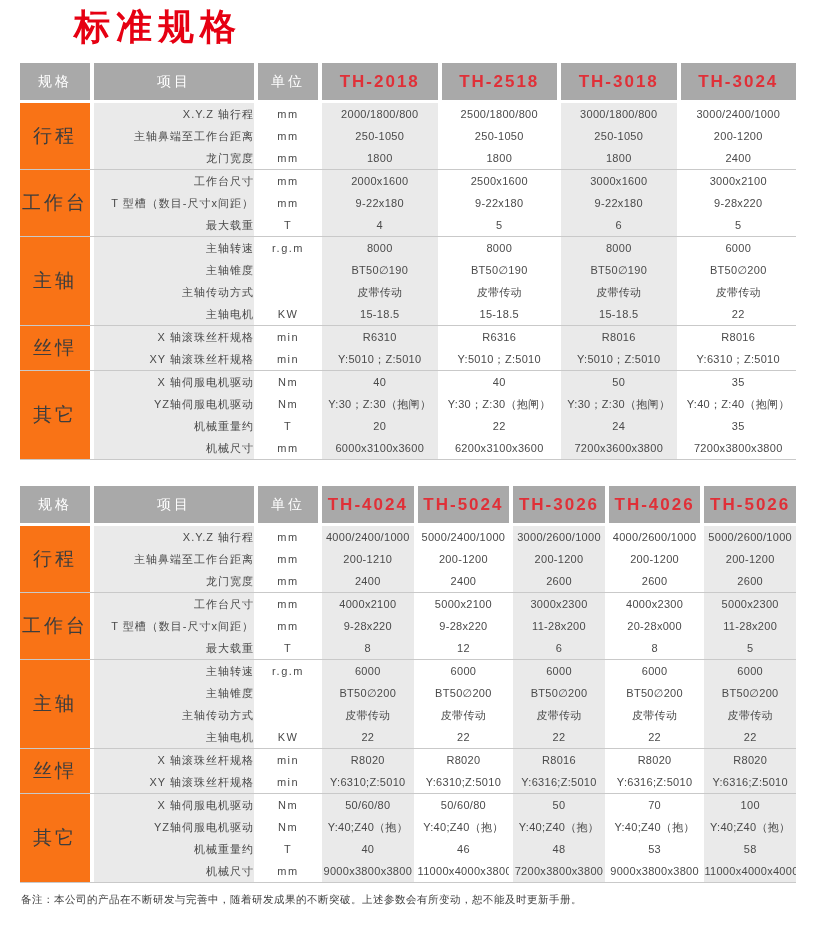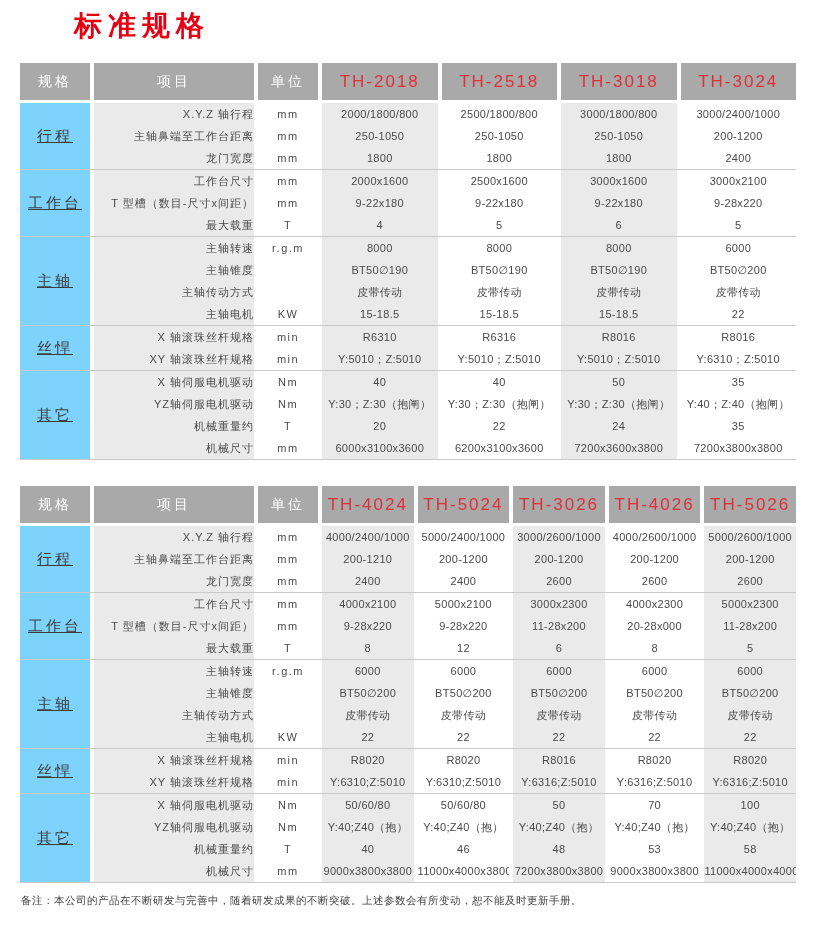--- a/index.html
+++ b/index.html
@@ -3,57 +3,57 @@
 <meta charset="utf-8">
 <style>
   html,body { margin:0; padding:0; background:#ffffff; }
   .page {
     position:relative; width:816px; height:934px; overflow:hidden;
     background:#ffffff; font-family:"Liberation Sans", sans-serif;
   }
   .titles { padding:8px 0 0 74px; }
   .title-cn {
     color:#e60012; font-family:"DejaVu Serif", serif; font-weight:bold;
-    font-size:28px; letter-spacing:6px; line-height:36px;
+    font-size:36px; letter-spacing:6px; line-height:36px;
   }
   .title-en {
     color:#2e2e2e; font-size:19px; font-weight:600; letter-spacing:4.5px;
     margin-top:1px; line-height:24px;
   }
   .spec-table { margin:0 20px; }
   .spec-table.first { margin-top:19px; }
   .spec-table.second { margin-top:26px; }
   .thead { display:grid; column-gap:4px; margin-bottom:3px; }
   .t1 .thead, .t1 .group { grid-template-columns:70px 160px 60px repeat(4,1fr); }
   .t2 .thead, .t2 .group { grid-template-columns:70px 160px 60px repeat(5,1fr); }
   .hcell {
     background:#a9a9a9; height:37px; line-height:37px; text-align:center;
     color:#ffffff; font-size:14px; letter-spacing:3px; white-space:nowrap; overflow:hidden;
   }
-  .hcell.model { color:#e03038; font-weight:normal; font-size:17px; letter-spacing:2px; }
+  .hcell.model { color:#e03038; font-weight:bold; font-size:17px; letter-spacing:2px; }
   .group {
     display:grid; column-gap:4px; grid-auto-rows:22px;
     border-bottom:1px solid #c9c9c9;
   }
   .gcell {
     grid-column:1; display:flex; align-items:center; justify-content:center;
-    background:#7dd3fc; color:#3d3d3d; font-size:15px; letter-spacing:3px;text-decoration:underline;
+    background:#f97316; color:#3d3d3d; font-size:19px; letter-spacing:3px;
   }
   .cell {
     height:22px; line-height:22px; text-align:center; font-size:11px;
     color:#4a4a4a; white-space:nowrap; overflow:hidden; letter-spacing:0.3px;
   }
   .item { letter-spacing:1px;text-align:right; }
   .unit { letter-spacing:1.5px; }
   .bg-g { background:#eaeaea; border-bottom:1px solid #ffffff; }
   .bg-w { background:#ffffff; border-bottom:1px solid #e3e3e3; }
   .cell.nb { border-bottom:none; }
   .note {
     margin:10px 20px 0 21px; font-size:10.5px; color:#3f3f3f;
-    letter-spacing:0.5px; line-height:14px;
+    letter-spacing:0.5px; line-height:14px;font-family:Liberation Mono, monospace;
   }
 </style>
 </head>
 <body>
 
 <div class="page">
   <div class="titles">
     <div class="title-cn">标准规格</div>
   </div>
 

